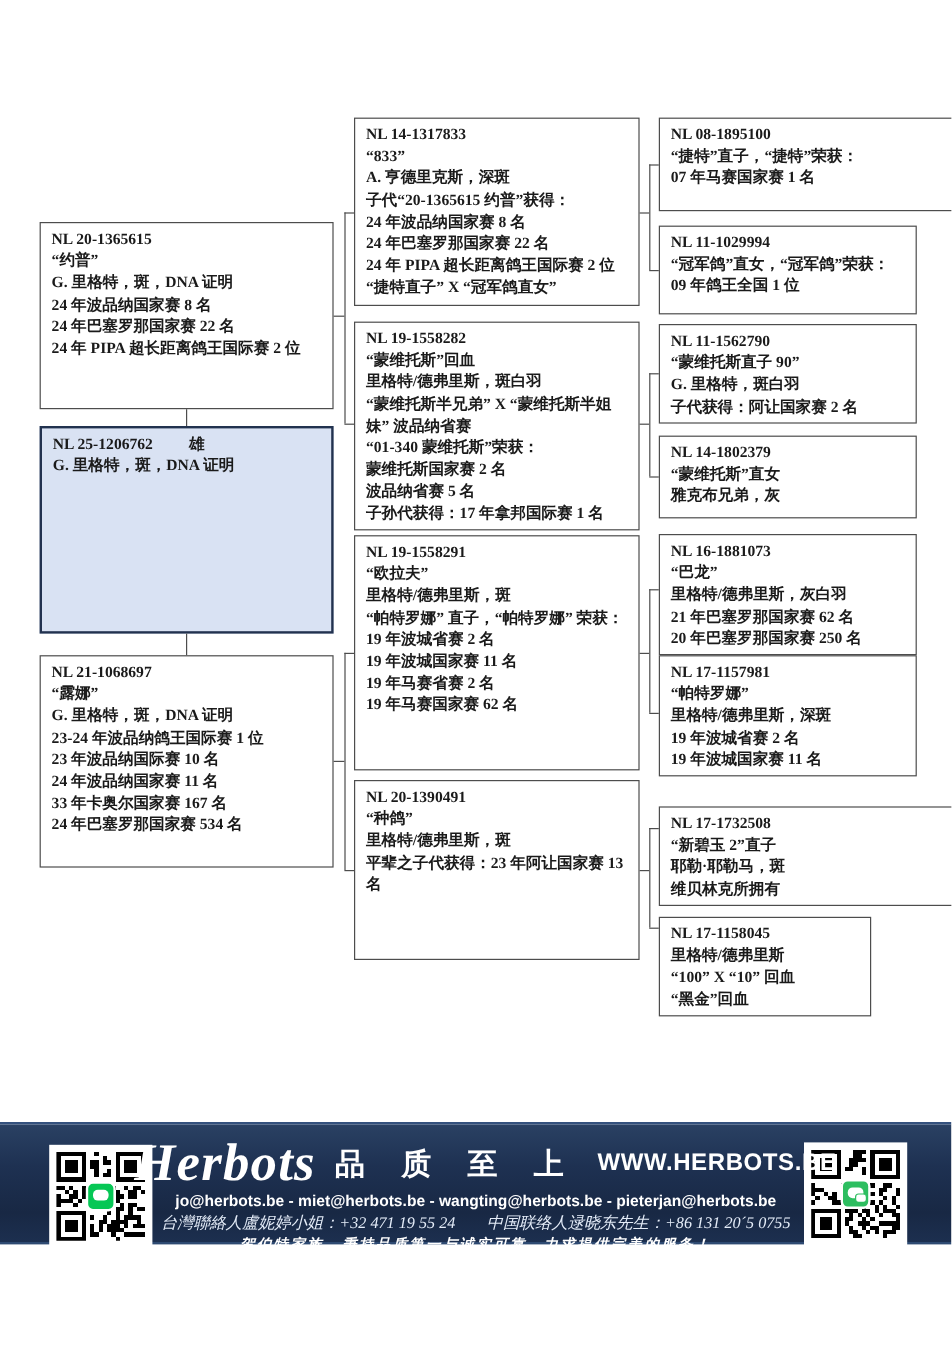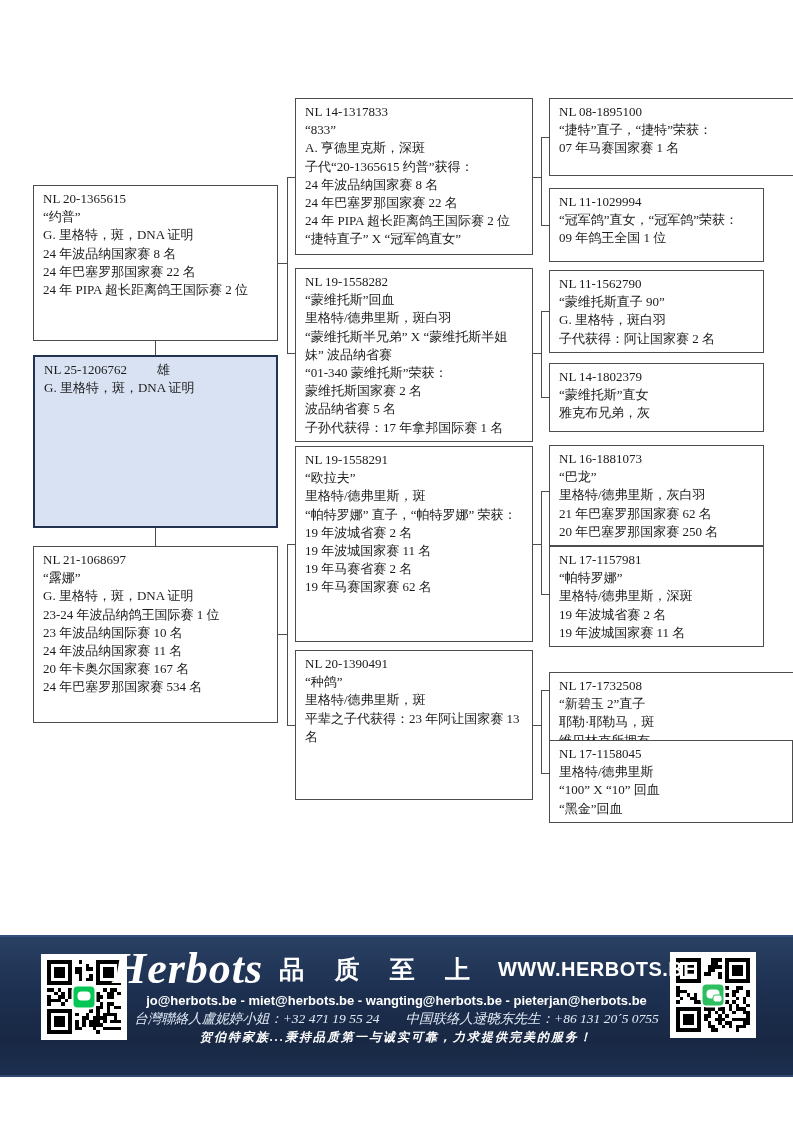--- a/index.html
+++ b/index.html
@@ -1,29 +1,29 @@
 <!DOCTYPE html>
 <html><head>
 <meta charset="utf-8">
 <style>
   html,body{margin:0;padding:0;background:#ffffff;}
   .page{position:relative;width:793px;height:1122px;background:#ffffff;overflow:hidden;
         font-family:"Liberation Serif","DejaVu Serif",serif;color:#1a1a1a;}
   
   .box{position:absolute;box-sizing:border-box;background:#ffffff;border:1px solid #4d4d4d;
-       padding:4px 12px 4px 9px;font-size:13px;line-height:1.4;}
+       padding:4px 12px 4px 9px;font-size:13px;line-height:1.4;font-weight:bold;}
   .box .ln{min-height:1.1em;}
   .box.subject{background:#d9e2f3;border:2px solid #22324f;}
   .sex{display:inline-block;margin-left:30px;}
   
   .cl{position:absolute;background:#4d4d4d;}
   .h{height:1px;}
   .v{width:1px;}
   
-  .footer{position:absolute;left:0;top:935px;width:793px;height:142px;box-sizing:border-box;
+  .footer{position:absolute;left:0;top:935px;width:793px;height:102px;box-sizing:border-box;
           background:linear-gradient(180deg,#2a4163 0%,#1e3152 35%,#182844 75%,#1c2f4f 100%);
           border-top:2px solid #34517d;border-bottom:2px solid #2e4a72;}
   .brand-row{position:absolute;left:120px;right:120px;top:8px;height:48px;display:flex;
              align-items:center;justify-content:center;gap:16px;color:#ffffff;}
   .brand-script{font-family:"Liberation Serif","DejaVu Serif",serif;font-style:italic;font-weight:bold;
                 font-size:44px;letter-spacing:1px;line-height:1;}
   .brand-tagline{font-size:25px;font-weight:600;letter-spacing:12px;white-space:nowrap;}
   .brand-site{font-family:"Liberation Sans","DejaVu Sans",sans-serif;font-weight:800;
               font-size:20px;letter-spacing:.5px;white-space:nowrap;}
   .f-row{position:absolute;left:120px;right:120px;text-align:center;color:#ffffff;white-space:nowrap;}
@@ -63,21 +63,21 @@
   </div>
 
   <div class="box" style="left:33px;top:546px;width:245px;min-height:177px">
     <div class="ln">NL 21-1068697</div>
     <div>
         <div class="ln">“露娜”</div>
         <div class="ln">G. 里格特，斑，DNA 证明</div>
         <div class="ln">23-24 年波品纳鸽王国际赛 1 位</div>
         <div class="ln">23 年波品纳国际赛 10 名</div>
         <div class="ln">24 年波品纳国家赛 11 名</div>
-        <div class="ln">20 年卡奥尔国家赛 167 名</div>
+        <div class="ln">33 年卡奥尔国家赛 167 名</div>
         <div class="ln">24 年巴塞罗那国家赛 534 名</div>
       </div>
   </div>
 
   <div class="box" style="left:295px;top:98px;width:238px;min-height:157px">
     <div class="ln">NL 14-1317833</div>
     <div>
         <div class="ln">“833”</div>
         <div class="ln">A. 亨德里克斯，深斑</div>
         <div class="ln">子代“20-1365615 约普”获得：</div>
@@ -171,21 +171,21 @@
       </div>
   </div>
   <div class="box" style="left:549px;top:672px;width:254px;min-height:81px">
     <div class="ln">NL 17-1732508</div>
     <div>
         <div class="ln">“新碧玉 2”直子</div>
         <div class="ln">耶勒·耶勒马，斑</div>
         <div class="ln">维贝林克所拥有</div>
       </div>
   </div>
-  <div class="box" style="left:549px;top:740px;width:244px;min-height:80px">
+  <div class="box" style="left:549px;top:764px;width:177px;min-height:80px">
     <div class="ln">NL 17-1158045</div>
     <div>
         <div class="ln">里格特/德弗里斯</div>
         <div class="ln">“100” X “10” 回血</div>
         <div class="ln">“黑金”回血</div>
       </div>
   </div>
 
   <div class="cl v" style="left:155px;top:341px;height:14px"></div>
   <div class="cl v" style="left:155px;top:528px;height:18px"></div>

